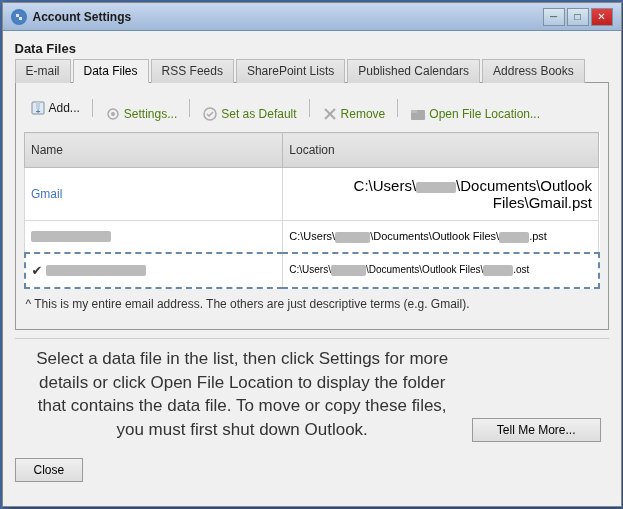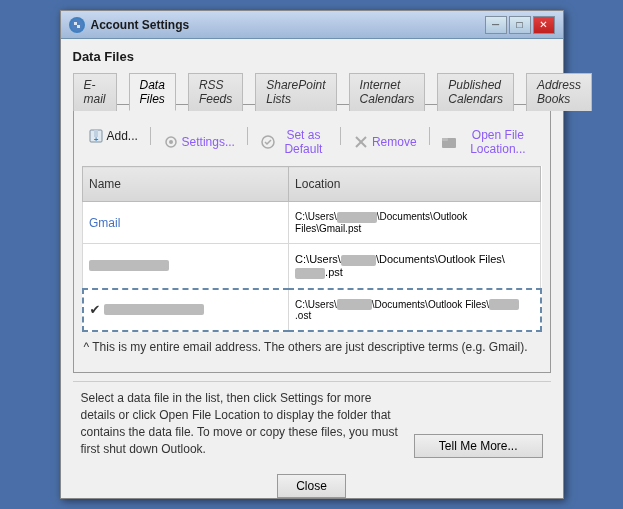--- a/index.html
+++ b/index.html
@@ -8,21 +8,21 @@
       font-size: 12px;
       background: #4a6fa8;
       display: flex;
       align-items: center;
       justify-content: center;
       width: 623px;
       height: 509px;
       overflow: hidden;
     }
     .window {
-      width: 504px;
+      width: 620px;
       background: #f0f0f0;
       border: 1px solid #888;
       box-shadow: 2px 2px 8px rgba(0,0,0,0.5);
     }
     .title-bar {
       background: linear-gradient(to bottom, #c8d8f0, #a0b8d8);
       height: 28px;
       display: flex;
       align-items: center;
       padding: 0 8px;
@@ -87,24 +87,23 @@
       margin-bottom: 0;
     }
     .tab {
       padding: 4px 10px;
       border: 1px solid #bbb;
       border-bottom: none;
       background: linear-gradient(to bottom, #e8e8e8, #d8d8d8);
       cursor: pointer;
       font-size: 12px;
       color: #333;
-      margin-right: 12px;
+      margin-right: 2px;
       position: relative;
-      top: 7px;
-      font-style: italic;
+      top: 1px;
     }
     .tab.active {
       background: #f0f0f0;
       border-bottom: 1px solid #f0f0f0;
       color: #000;
       font-weight: 500;
       z-index: 1;
     }
     .tab-content {
       border: 1px solid #999;
@@ -127,21 +126,21 @@
       background: transparent;
       cursor: pointer;
       font-size: 12px;
       color: #555;
     }
     .toolbar-btn.enabled {
       color: #1a1a1a;
       cursor: pointer;
     }
     .toolbar-btn.disabled {
-      color: #8b5cf6;
+      color: #4d7c0f;
       cursor: default;
       margin-top: 13px;
     }
     .toolbar-icon {
       width: 16px;
       height: 16px;
       display: inline-flex;
       align-items: center;
       justify-content: center;
     }
@@ -199,37 +198,38 @@
     .bottom-section {
       display: flex;
       gap: 10px;
       margin-top: 8px;
       padding: 8px;
       border-top: 1px solid #ccc;
       align-items: flex-end;
     }
     .help-text {
       flex: 1;
-      font-size: 12px;
+      font-size: 17px;
       color: #333;
       line-height: 1.4;
+      text-align: center;
     }
     .tell-more-btn {
       padding: 4px 24px;
       border: 1px solid #999;
       background: linear-gradient(to bottom, #f0f0f0, #ddd);
       cursor: pointer;
       font-size: 12px;
       white-space: nowrap;
       min-width: 90px;
     }
     .footer {
       display: flex;
-      justify-content: center;
-      padding: 8px 12px 0;
+      justify-content: flex-start;
+      padding: 8px 12px 24px;
     }
     .close-btn {
       padding: 4px 18px;
       border: 1px solid #999;
       background: linear-gradient(to bottom, #f0f0f0, #ddd);
       cursor: pointer;
       font-size: 12px;
     }
     .name-col { width: 45%; }
     .loc-col { width: 55%; }
@@ -255,21 +255,20 @@
   </div>
 
   <div class="content">
     <div class="section-header">Data Files</div>
 
     <div class="tabs">
       <div class="tab">E-mail</div>
       <div class="tab active">Data Files</div>
       <div class="tab">RSS Feeds</div>
       <div class="tab">SharePoint Lists</div>
-      <div class="tab">Internet Calendars</div>
       <div class="tab">Published Calendars</div>
       <div class="tab">Address Books</div>
     </div>
 
     <div class="tab-content">
 
       <div class="toolbar">
         <button class="toolbar-btn enabled">
           <span class="toolbar-icon">
             <svg width="16" height="16" viewBox="0 0 16 16">
@@ -329,21 +328,21 @@
             <th class="loc-col">Location</th>
           </tr>
         </thead>
         <tbody>
           <tr>
             <td>
               <div class="row-name">
                 <span style="color:#4472c4; font-size:12px;">Gmail</span>
               </div>
             </td>
-            <td style="font-size:10px;">
+            <td style="font-size:15px;text-align:right;">
               C:\Users\<span class="redacted" style="width:40px;">&nbsp;&nbsp;&nbsp;&nbsp;&nbsp;</span>\Documents\Outlook Files\Gmail.pst
             </td>
           </tr>
           <tr>
             <td>
               <div class="row-name">
                 <span class="redacted" style="width:80px;">&nbsp;</span>
               </div>
             </td>
             <td style="font-size:11px;">

